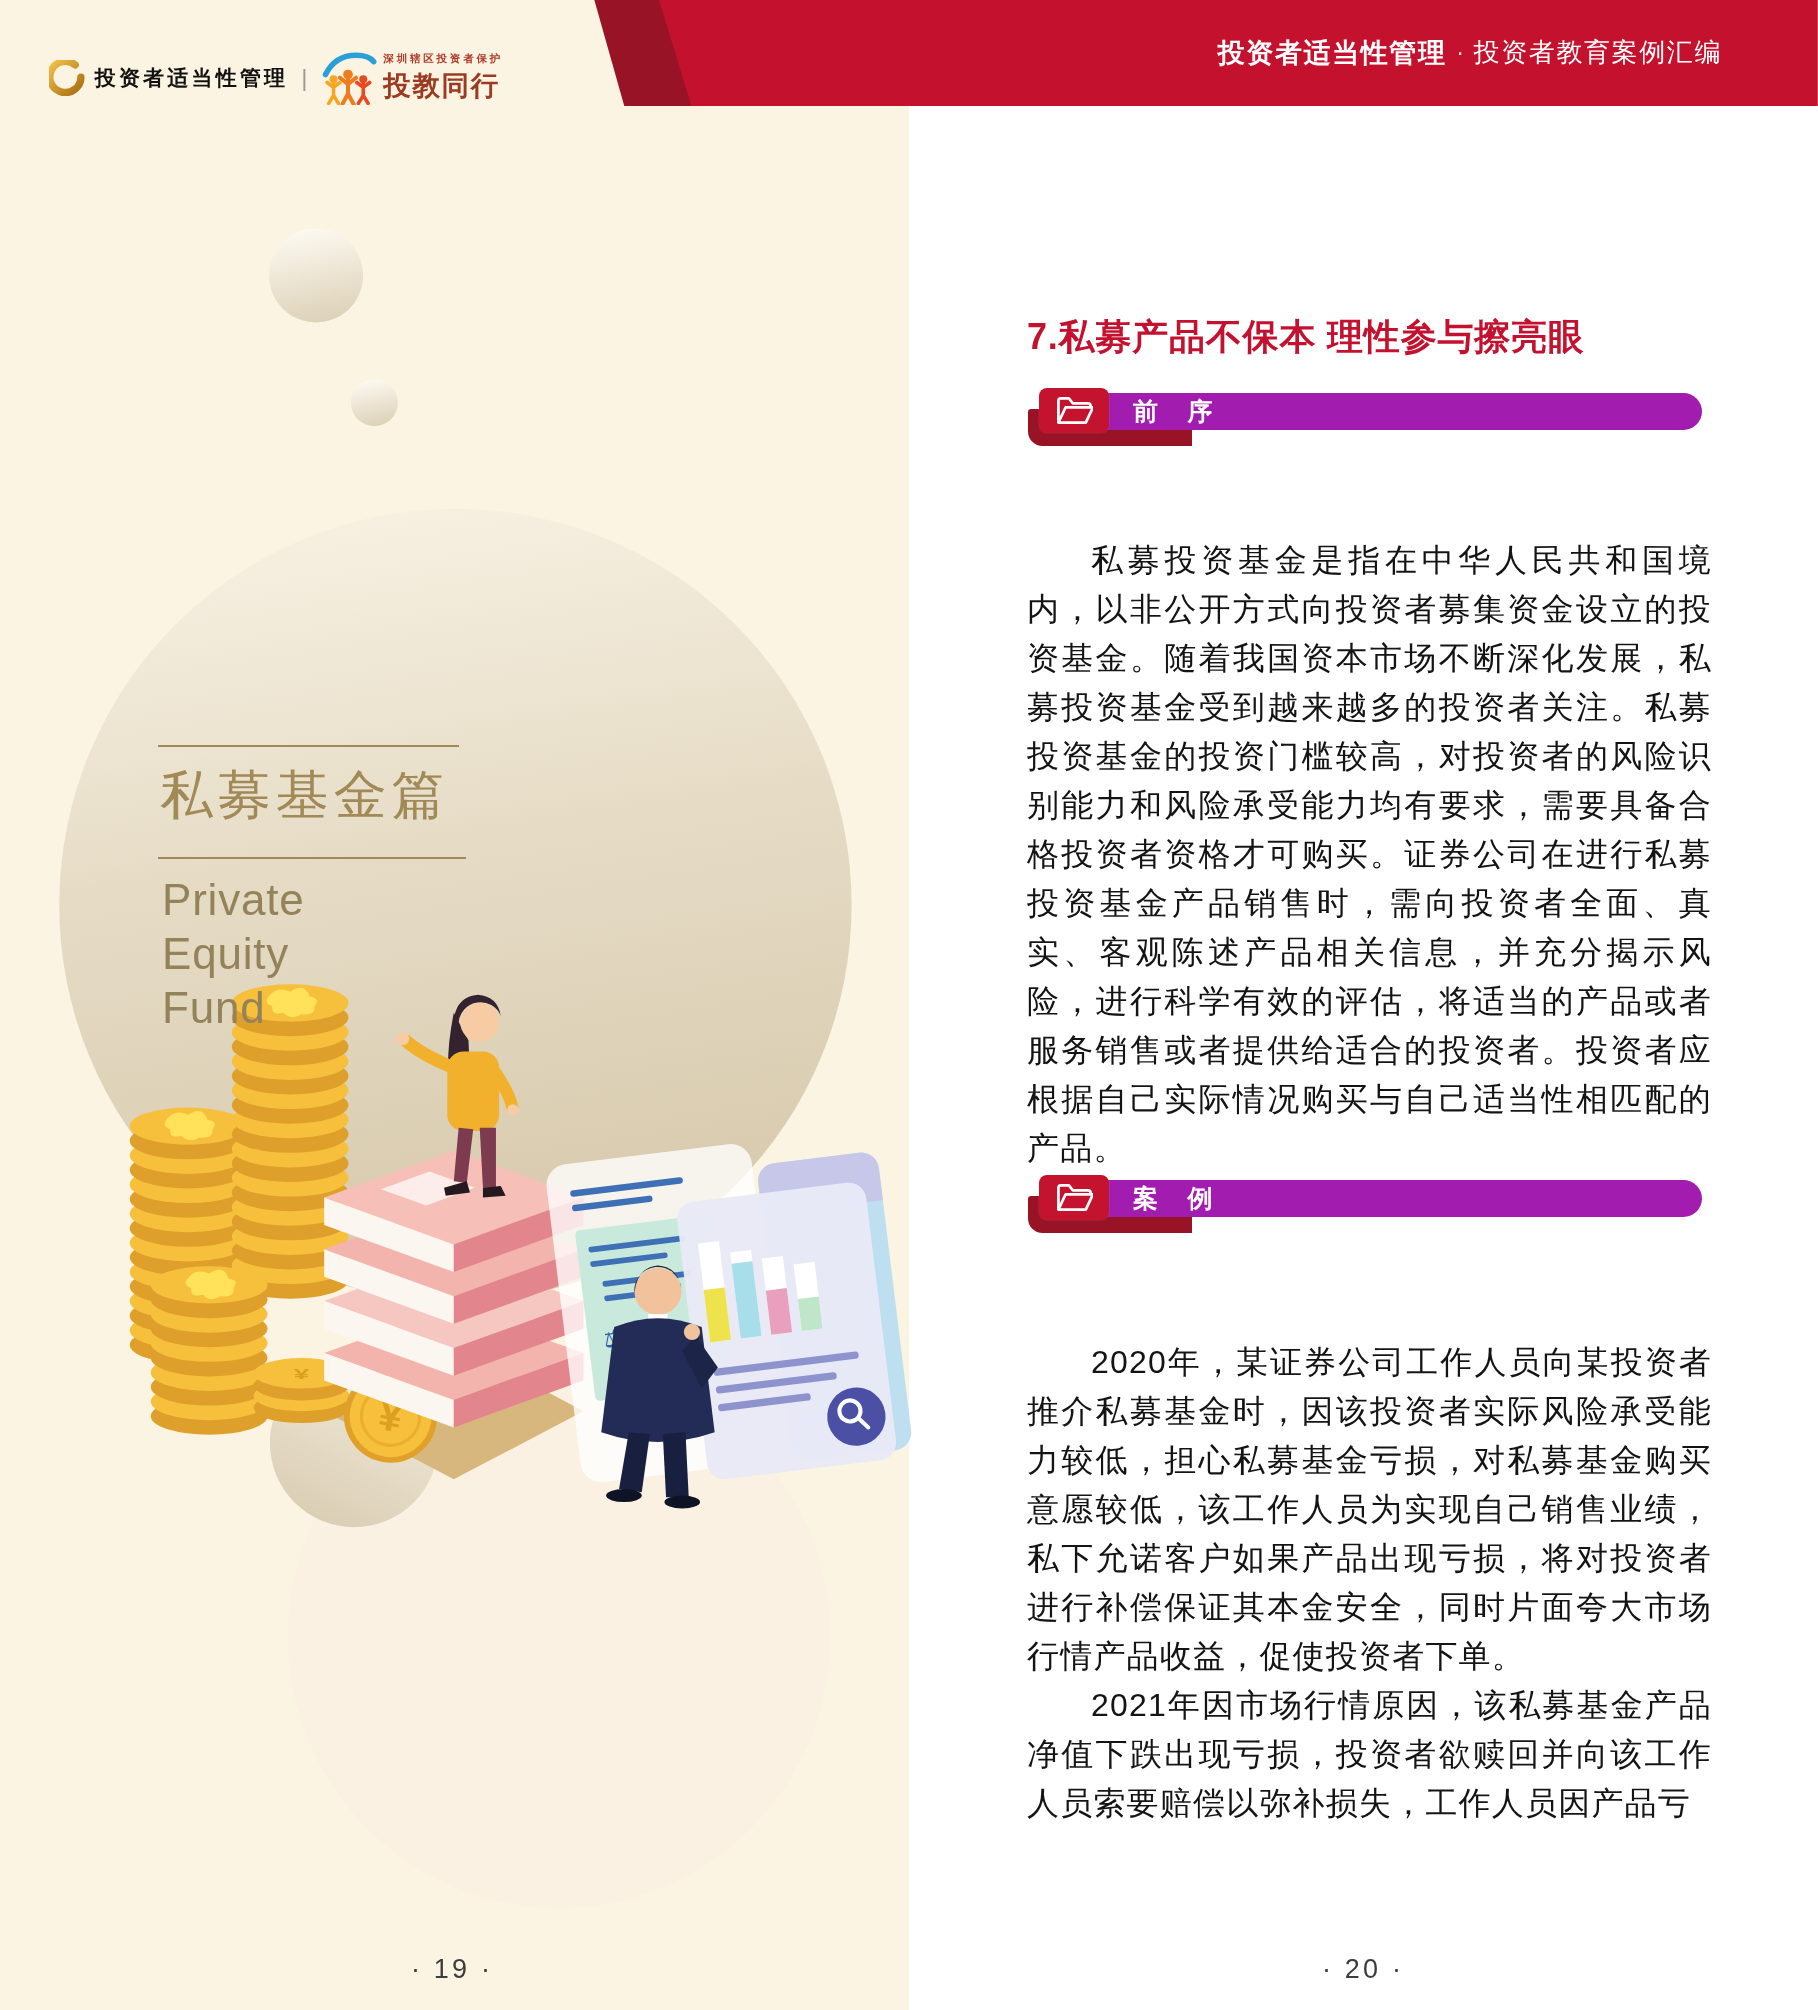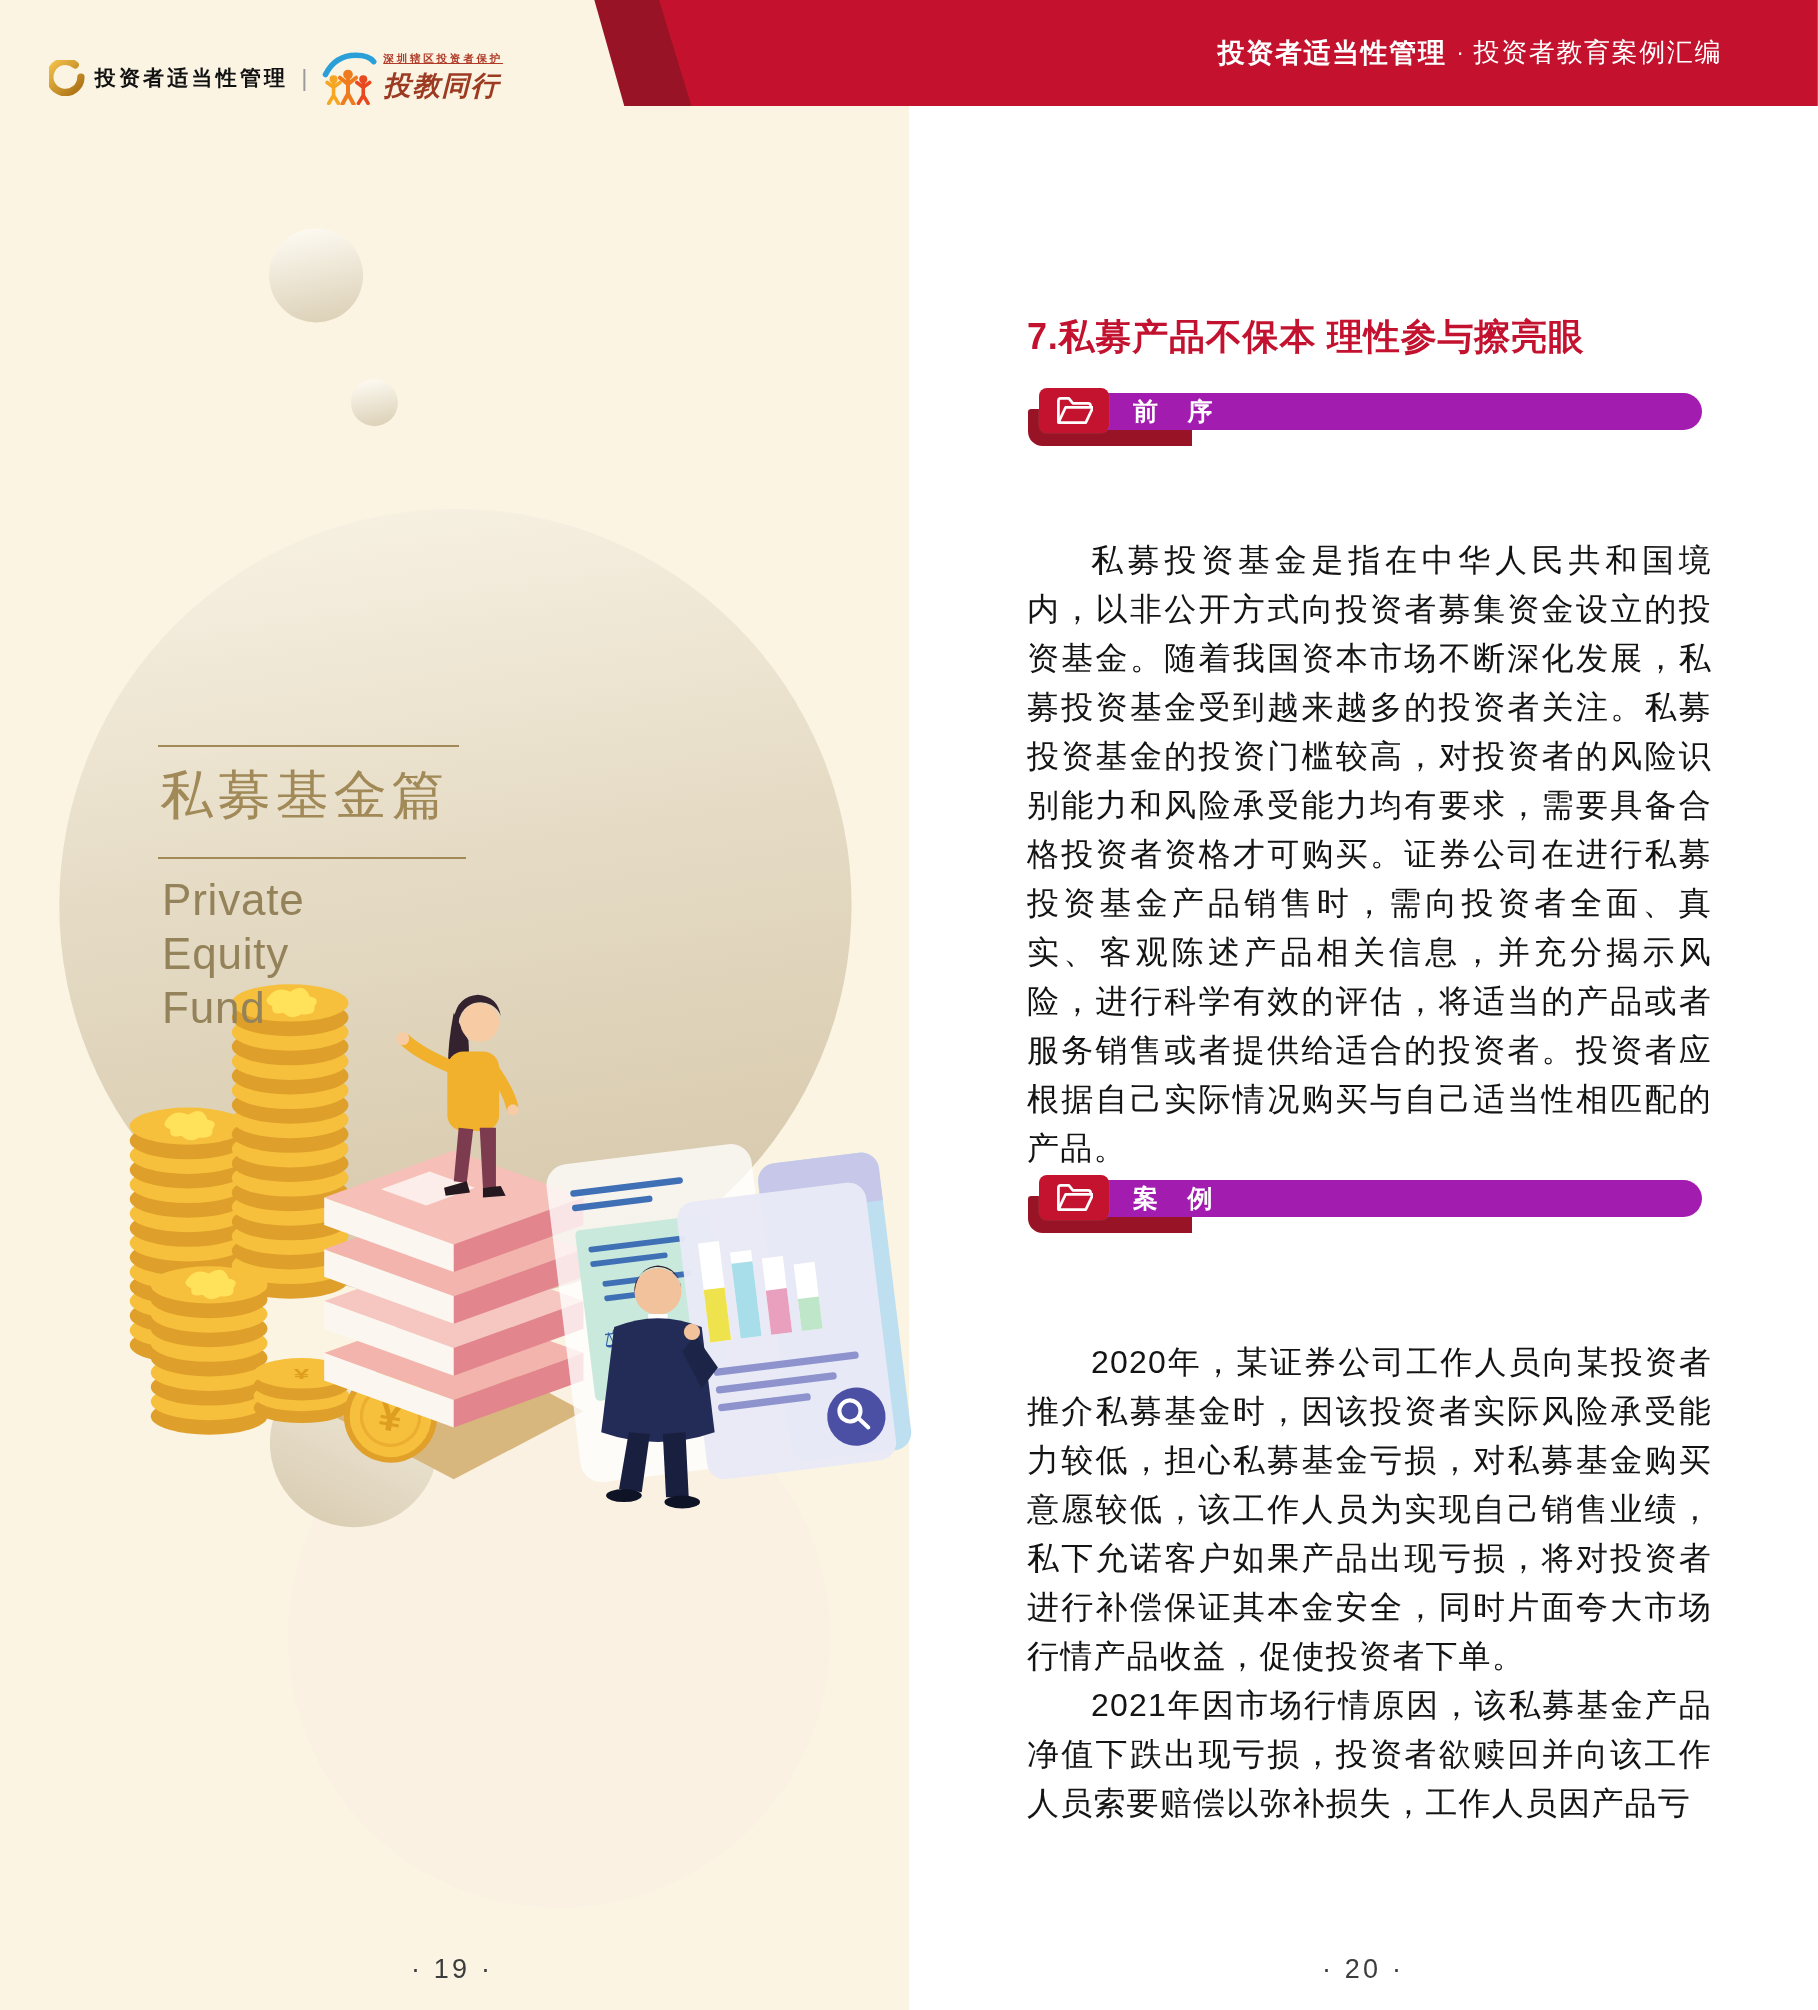--- a/index.html
+++ b/index.html
@@ -7,22 +7,22 @@
         font-family:"Liberation Sans","DejaVu Sans",sans-serif;}
   
   .right-page{position:absolute;left:909px;top:0;width:910px;height:2010px;background:#FFFFFF;}
   
   .band-svg{position:absolute;left:0;top:0;z-index:3;}
   
   .hdr-left{position:absolute;left:49px;top:52px;height:52px;display:flex;align-items:center;z-index:4;}
   .org-text{font-size:21px;font-weight:bold;color:#111;letter-spacing:3.2px;margin-left:9.7px;white-space:nowrap;}
   .hdr-div{font-size:24px;color:#9a9a9a;margin:0 11.3px 0 13px;font-weight:200;}
   .brand-col{display:flex;flex-direction:column;justify-content:center;margin-left:6.5px;}
-  .brand-tag{font-size:10.5px;color:#B03A28;letter-spacing:2.8px;font-weight:bold;white-space:nowrap;text-decoration:underline;}
-  .brand-name{font-size:27.5px;color:#9C3B22;font-weight:bold;letter-spacing:1.6px;margin-top:1.6px;white-space:nowrap;font-style:italic;}
+  .brand-tag{font-size:10.5px;color:#B03A28;letter-spacing:2.8px;font-weight:bold;white-space:nowrap;}
+  .brand-name{font-size:27.5px;color:#9C3B22;font-weight:bold;letter-spacing:1.6px;margin-top:1.6px;white-space:nowrap;}
   
   .hdr-right{position:absolute;top:0;left:909px;width:910px;height:105px;display:flex;align-items:center;
              justify-content:flex-end;padding-right:97px;box-sizing:border-box;z-index:4;color:#fff;white-space:nowrap;}
   .hdr-right .b{font-size:27px;font-weight:bold;letter-spacing:1.6px;}
   .hdr-right .s{font-size:23px;margin:0 9.7px;opacity:.95;}
   .hdr-right .r{font-size:26px;font-weight:400;letter-spacing:1.6px;}
   
   .rule{position:absolute;height:2.4px;background:#A18A58;z-index:2;}
   .chapter-title{position:absolute;left:160px;top:760px;width:340px;font-size:53px;letter-spacing:4.9px;
                  color:#A18A58;z-index:2;font-weight:400;white-space:nowrap;}

